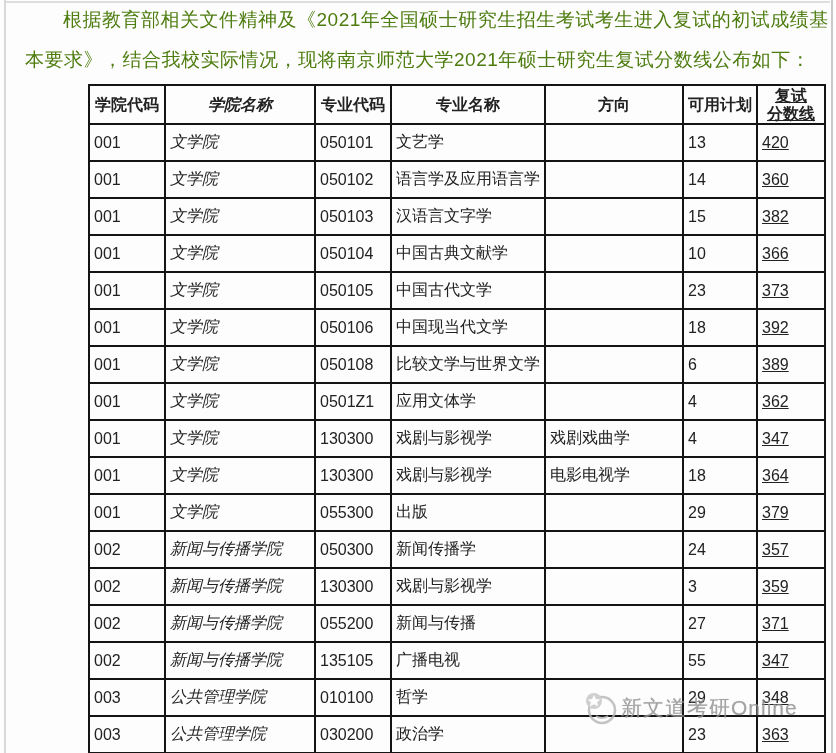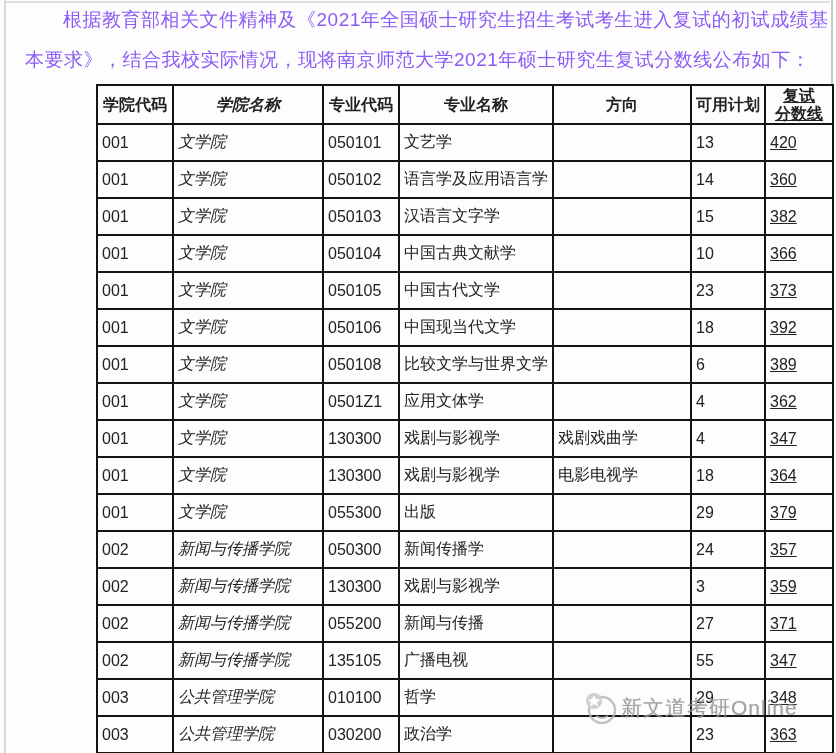--- a/index.html
+++ b/index.html
@@ -29,29 +29,29 @@
     width: 2px; background: #c9c9c9;
   }
   .intro {
     position: absolute;
     top: 0;
     left: 25px;
     width: 790px;
     margin: 0;
     font-size: 19px;
     line-height: 40px;
-    color: #8b5cf6;
+    color: #4d7c0f;
     letter-spacing: 0.5px;
   }
   .intro .line { display: block; white-space: nowrap; }
   .intro .line1 { padding-left: 38px; }
 
   table.score-table {
     position: absolute;
-    left: 96px;
+    left: 88px;
     top: 84px;
     border-collapse: collapse;
     table-layout: fixed;
     font-size: 16px;
     color: #222;
     background: #fdfdfd;
   }
   table.score-table th,
   table.score-table td {
     border: 2px solid #141414;

